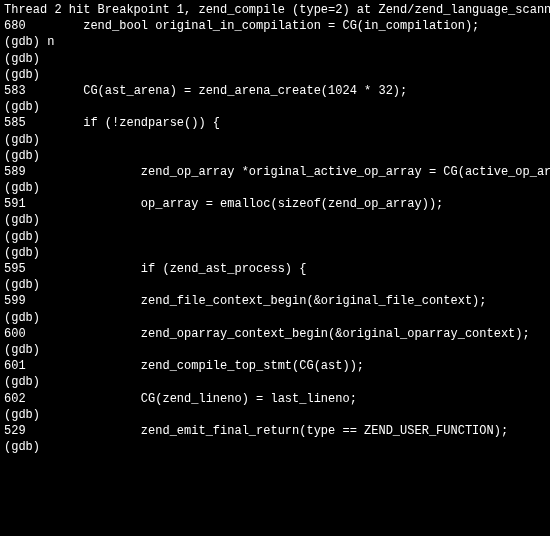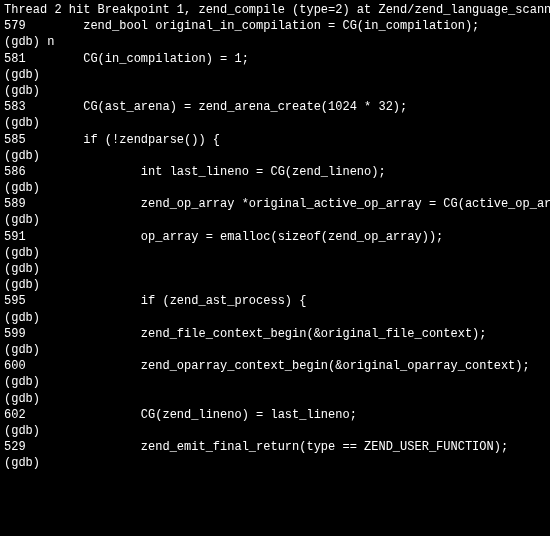--- a/index.html
+++ b/index.html
@@ -19,43 +19,42 @@
   }
   .line {
     white-space: pre;
   }
 </style>
 </head>
 <body>
 
 <div class="terminal">
   <div class="line">Thread 2 hit Breakpoint 1, zend_compile (type=2) at Zend/zend_language_scanner.l:579</div>
-  <div class="line"><span>579</span><span>        zend_bool original_in_compilation = CG(in_compilation);</span></div>
+  <div class="line"><span>680</span><span>        zend_bool original_in_compilation = CG(in_compilation);</span></div>
   <div class="line">(gdb) n</div>
   <div id="entries">
-      <div class="line"><span>581</span><span>        CG(in_compilation) = 1;</span></div>
       <div class="line">(gdb) </div>
       <div class="line">(gdb) </div>
       <div class="line"><span>583</span><span>        CG(ast_arena) = zend_arena_create(1024 * 32);</span></div>
       <div class="line">(gdb) </div>
       <div class="line"><span>585</span><span>        if (!zendparse()) {</span></div>
       <div class="line">(gdb) </div>
-      <div class="line"><span>586</span><span>                int last_lineno = CG(zend_lineno);</span></div>
       <div class="line">(gdb) </div>
       <div class="line"><span>589</span><span>                zend_op_array *original_active_op_array = CG(active_op_array);</span></div>
       <div class="line">(gdb) </div>
       <div class="line"><span>591</span><span>                op_array = emalloc(sizeof(zend_op_array));</span></div>
       <div class="line">(gdb) </div>
       <div class="line">(gdb) </div>
       <div class="line">(gdb) </div>
       <div class="line"><span>595</span><span>                if (zend_ast_process) {</span></div>
       <div class="line">(gdb) </div>
       <div class="line"><span>599</span><span>                zend_file_context_begin(&amp;original_file_context);</span></div>
       <div class="line">(gdb) </div>
       <div class="line"><span>600</span><span>                zend_oparray_context_begin(&amp;original_oparray_context);</span></div>
       <div class="line">(gdb) </div>
+      <div class="line"><span>601</span><span>                zend_compile_top_stmt(CG(ast));</span></div>
       <div class="line">(gdb) </div>
       <div class="line"><span>602</span><span>                CG(zend_lineno) = last_lineno;</span></div>
       <div class="line">(gdb) </div>
       <div class="line"><span>529</span><span>                zend_emit_final_return(type == ZEND_USER_FUNCTION);</span></div>
       <div class="line">(gdb) </div>
     </div>
 </div>
 
 </body></html>

